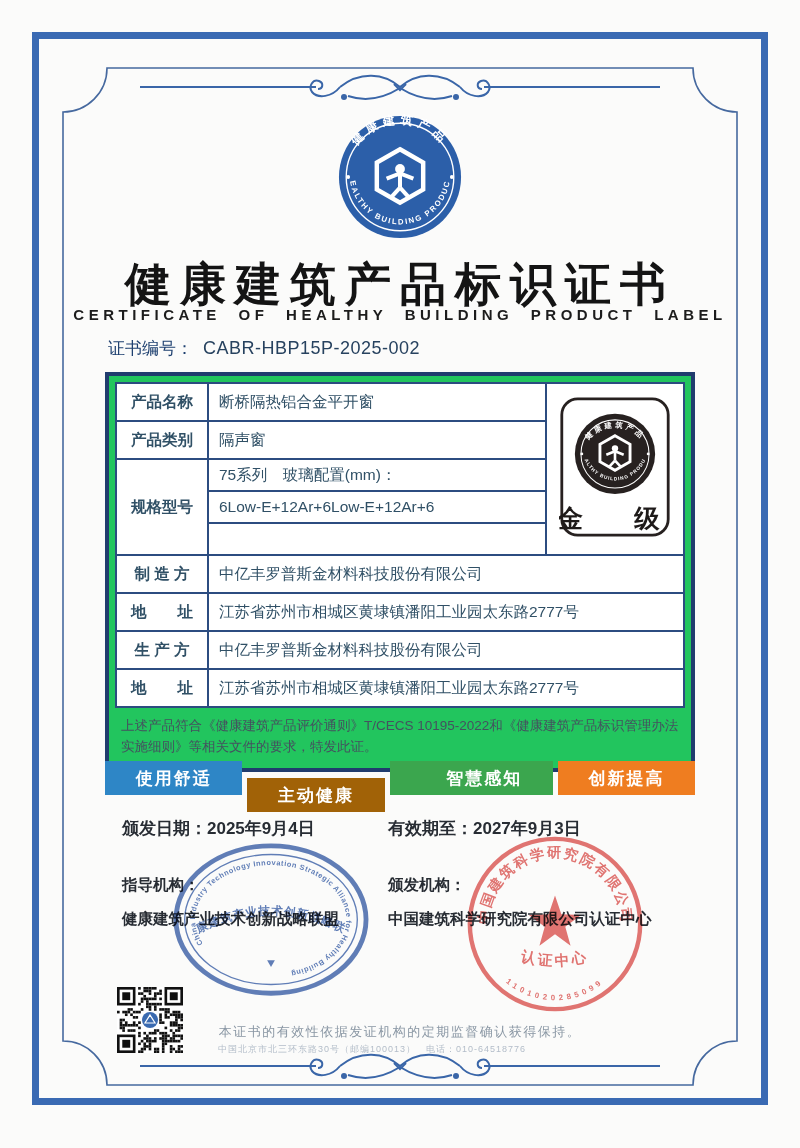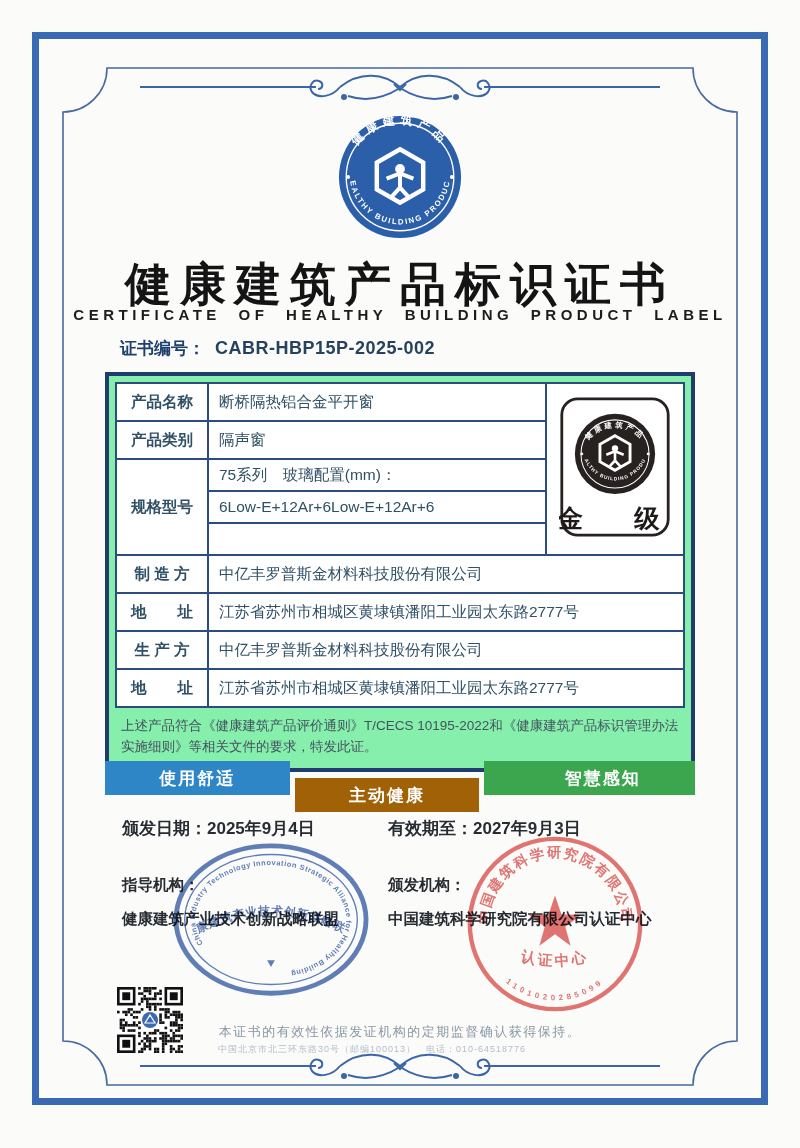--- a/index.html
+++ b/index.html
@@ -13,25 +13,25 @@
   
   #frame-svg{position:absolute;left:0;top:0;width:800px;height:1148px;pointer-events:none;}
 
   .logo-wrap{left:337px;top:114px;width:126px;height:126px;}
 
   .title{left:0;top:254px;width:800px;text-align:center;
     font-size:46px;font-weight:900;letter-spacing:9px;color:#141414;white-space:nowrap;}
   .subtitle{left:0;top:306px;width:800px;text-align:center;
     font-size:15px;font-weight:700;letter-spacing:4.5px;word-spacing:9px;color:#1c1c1c;white-space:nowrap;}
 
-  .certno{left:120px;top:337px;font-size:17px;font-weight:700;color:#1d3f6f;}
+  .certno{left:108px;top:337px;font-size:17px;font-weight:400;color:#1d3f6f;}
   .certno .val{font-size:18px;color:#27425f;margin-left:10px;letter-spacing:0.5px;}
 
   .table-frame{left:105px;top:372px;width:590px;box-sizing:border-box;
-    border:4px solid #203c6e;background:#86efac;padding:6px;}
+    border:4px solid #203c6e;background:#22c55e;padding:6px;}
   table.cert-table{width:100%;border-collapse:collapse;table-layout:fixed;}
   table.cert-table td{border:2px solid #2c4c80;font-size:15.5px;vertical-align:middle;
     padding:2px 10px;color:#305066;background:#fff;overflow:hidden;white-space:nowrap;}
   td.lbl{width:92px;text-align:center;color:#2b3f55;font-weight:600;padding:2px 4px;}
   td.badge-cell{width:138px;text-align:center;padding:2px;}
   tr.h36 td{height:32px;}
   tr.h30 td{height:26px;}
   .note{padding:8px 6px 4px 6px;font-size:13.5px;line-height:1.55;color:#44525f;white-space:normal;}
 
   .badges{left:105px;top:761px;width:590px;display:flex;gap:5px;}
@@ -177,20 +177,21 @@
     </tr>
   </tbody>
     </table>
   <div class="note">上述产品符合《健康建筑产品评价通则》T/CECS 10195-2022和《健康建筑产品标识管理办法实施细则》等相关文件的要求，特发此证。</div>
 </div>
 
 <div class="abs badges">
   <div class="badge" style="background: rgb(46, 134, 198);">使用舒适</div>
   <div class="badge" style="background: #a16207; margin-top: 17px;">主动健康</div>
   <div class="badge" style="background: rgb(59, 166, 78); padding-left: 26px;">智慧感知</div>
+  <div class="badge" style="background: rgb(239, 125, 32);">创新提高</div>
 </div>
 
 <div class="abs date-issue">
   <span>颁发日期：</span><span>2025年9月4日</span>
 </div>
 <div class="abs date-valid">
   <span>有效期至：</span><span>2027年9月3日</span>
 </div>
 
 <div class="abs agency guide">

